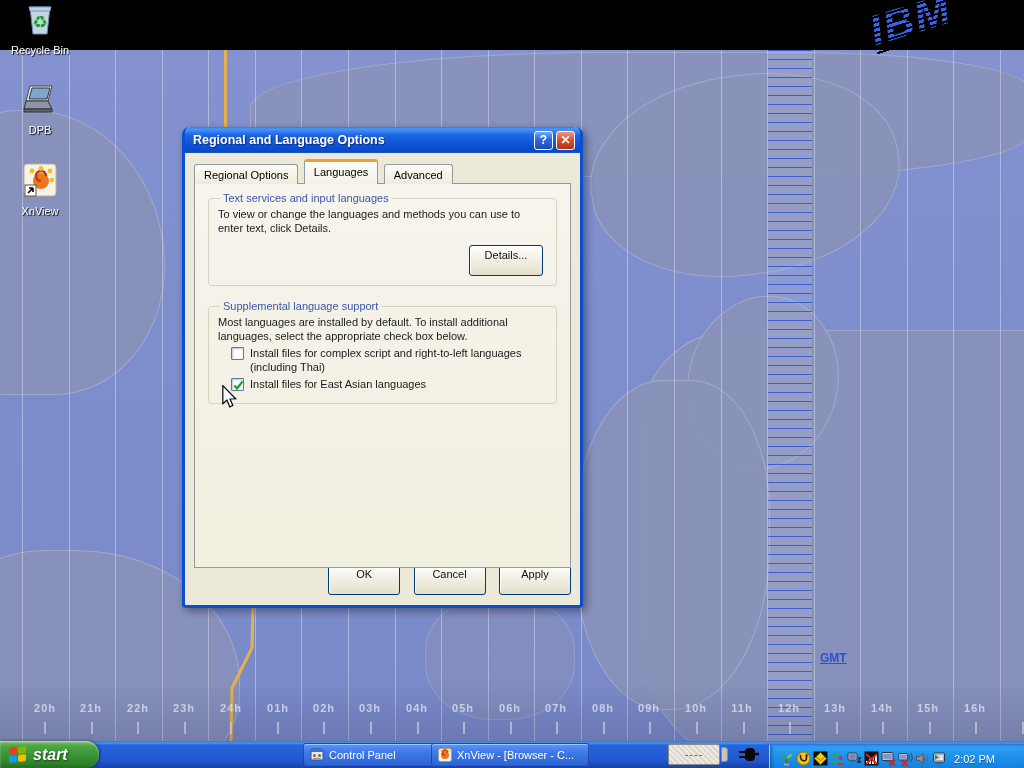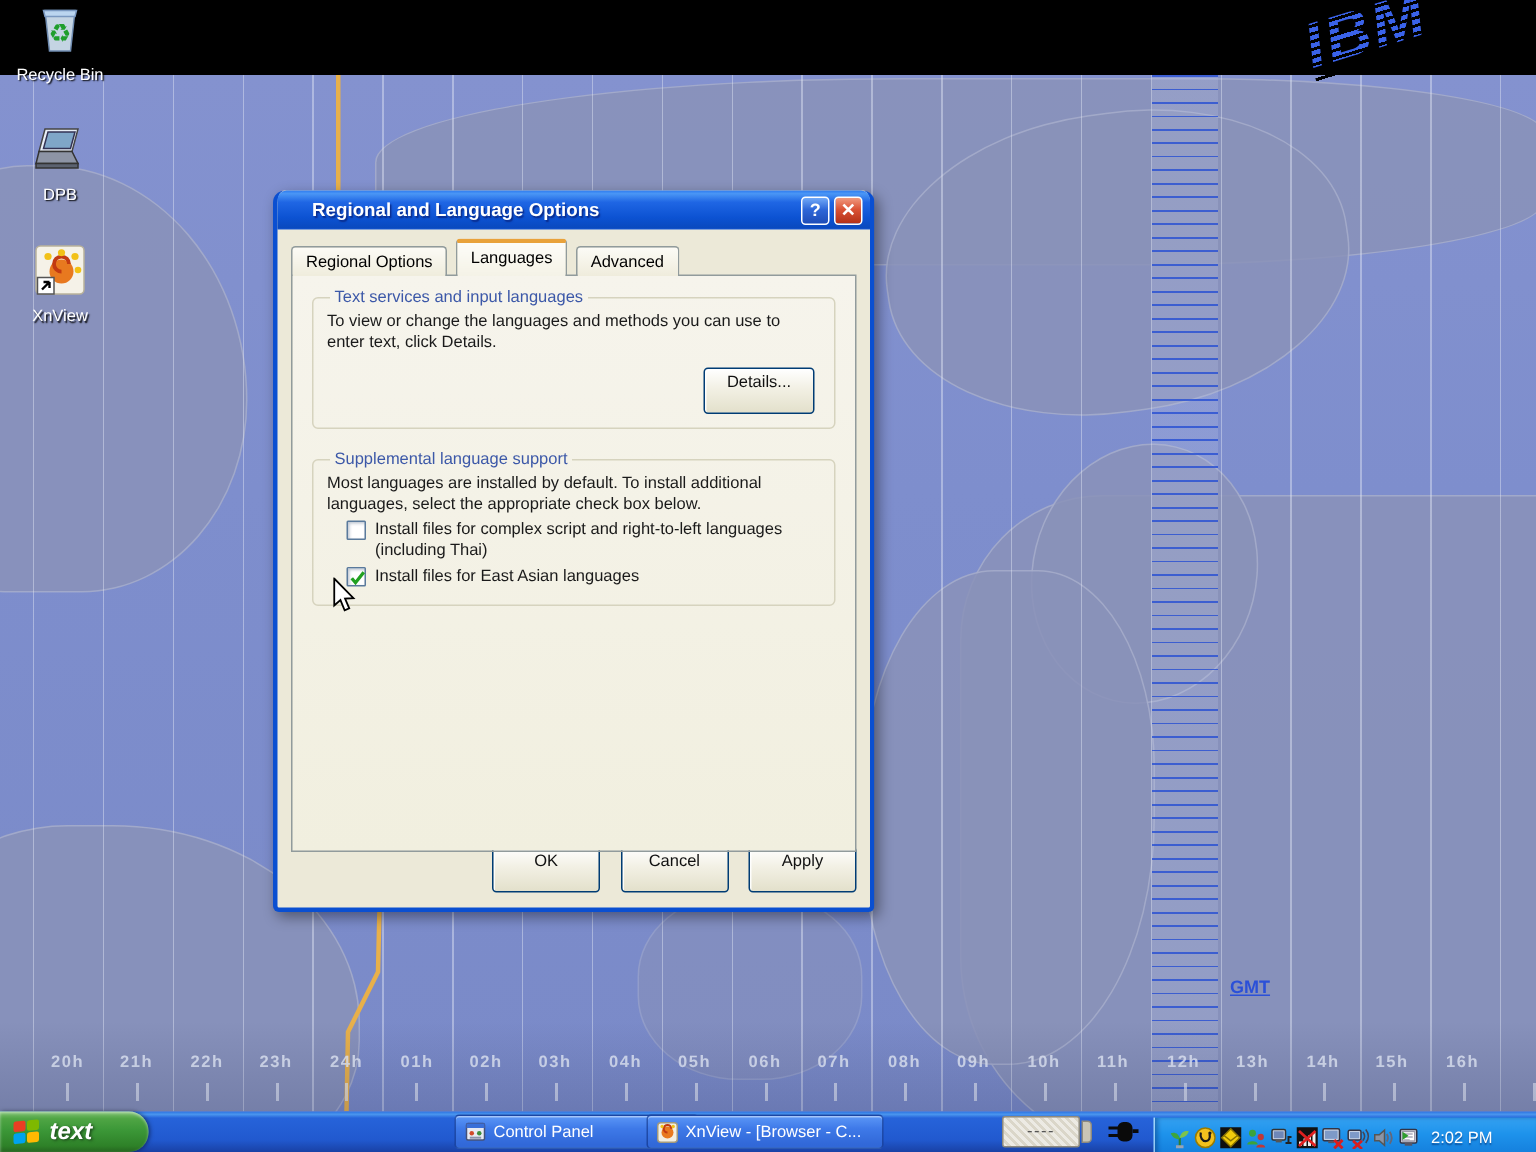--- a/index.html
+++ b/index.html
@@ -39,21 +39,21 @@
   #icon-dpb { left:2px; top:83px; }
   #icon-xnview { left:2px; top:162px; }
 
   
   .dialog { position:absolute; left:182px; top:127px; width:401px; height:481px; z-index:5;
     background:#ECE9D8; border:3px solid #0A4FD1; border-top:none; border-radius:8px 8px 4px 4px;
     box-shadow:3px 3px 9px rgba(0,0,0,0.4); }
   .titlebar { height:26px; margin:-0px -0px 0; border-radius:6px 6px 0 0; position:relative;
     background:linear-gradient(180deg,#2E7BF0 0%, #4A96F5 8%, #1F66E4 30%, #0C52D2 70%, #0A49BE 96%, #1B5CD8 100%);
     display:flex; align-items:center; padding:0 5px 0 8px; }
-  .titlebar .ttl { flex:1; color:#fff; font-size:12.5px; font-weight:bold; text-shadow:1px 1px 1px #0A2A8A;margin-left:15px; }
+  .titlebar .ttl { flex:1; color:#fff; font-size:12.5px; font-weight:bold; text-shadow:1px 1px 1px #0A2A8A; }
   .tbtn { width:19px; height:19px; margin-left:3px; border:1px solid #fff; border-radius:3px;
     color:#fff; font-size:12px; font-weight:bold; display:flex; align-items:center; justify-content:center;
     cursor:pointer; }
   .tbtn.help { background:linear-gradient(180deg,#71A9F8,#2E67D8 45%,#1E4DB8); }
   .tbtn.close { background:linear-gradient(180deg,#F0997E,#DA5235 45%,#B33017); }
 
   .tabs { position:relative; margin:9px 0 0 9px; z-index:2; height:22px; }
   .tab { display:inline-block; padding:4px 9px 3px; font-size:11px; background:linear-gradient(#FCFBF6,#EFECDC);
     border:1px solid #919B9C; border-bottom:none; border-radius:3px 3px 0 0; margin-right:1px; cursor:pointer; }
   .tab.active { border-top:3px solid #E9A23B; padding-top:4px; padding-bottom:6px; position:relative; top:-3px;
@@ -270,21 +270,21 @@
   <div class="taskbar">
     <div class="startbtn">
       <svg width="20" height="19" viewBox="0 0 20 19">
         <g transform="skewY(-6)">
           <rect x="1" y="3" width="8" height="7" rx="1.5" fill="#EA3E23"></rect>
           <rect x="10" y="3" width="8" height="7" rx="1.5" fill="#7EB900"></rect>
           <rect x="1" y="11" width="8" height="7" rx="1.5" fill="#00A3EE"></rect>
           <rect x="10" y="11" width="8" height="7" rx="1.5" fill="#FFB902"></rect>
         </g>
       </svg>
-      <span class="txt">text</span>
+      <span class="txt">start</span>
     </div>
 
 
     <div class="taskbtn" style="left:263px; width:163px;margin-left:40px;">
       <span class="ticon">
         <svg width="14" height="13" viewBox="0 0 14 13">
           <rect x="1" y="1" width="12" height="11" rx="1" fill="#E8EAF2" stroke="#44517A"></rect>
           <rect x="1" y="1" width="12" height="3" fill="#3A6FD8"></rect>
           <circle cx="4.5" cy="7.5" r="1.5" fill="#D04A2A"></circle>
           <circle cx="9.5" cy="7.5" r="1.5" fill="#3D8F3D"></circle>

